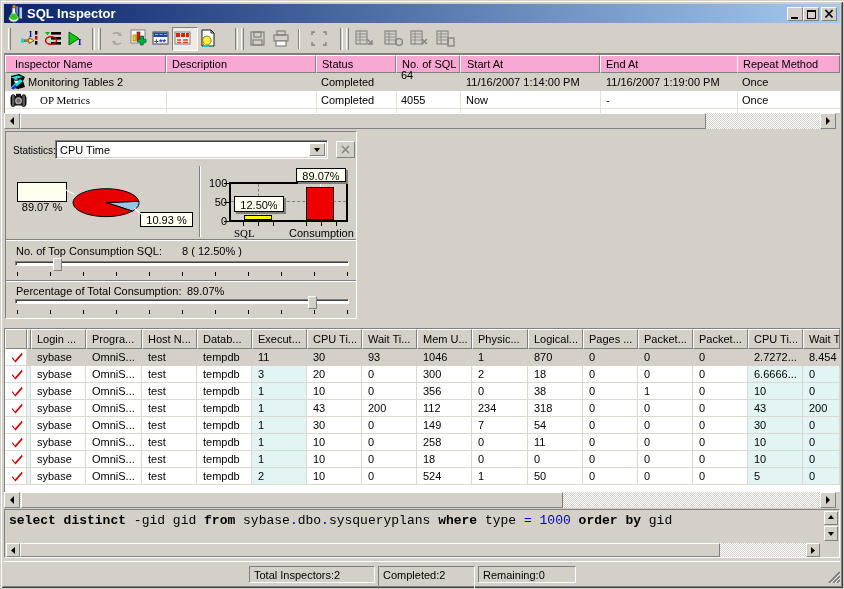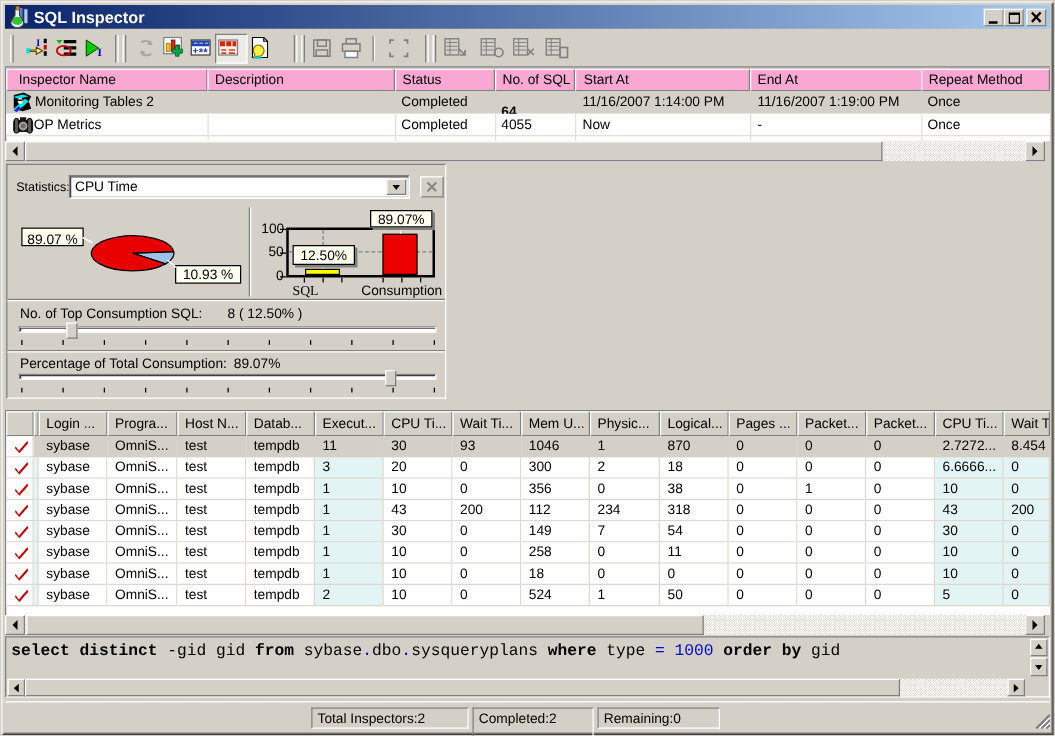--- a/index.html
+++ b/index.html
@@ -169,41 +169,41 @@
   <svg class="abs" style="left:4px;top:18px;" width="17" height="17" viewBox="0 0 17 17">
     <path d="M2 3 L10 1 L16 4 L14 8 L16 14 L9 16 L2 14 Z" fill="#000"></path>
     <path d="M1.5 4.5 L9 2.5 L14 4 L6 6 Z" fill="#00e5e5"></path>
     <path d="M2 14 L11 6 L14 8 L5 16 Z" fill="#00e5e5"></path>
     <path d="M2 15.5 L6 12 L8 13.5 L4.5 16.5 Z" fill="#2222dd"></path>
     <ellipse cx="7.2" cy="7.8" rx="2" ry="2.4" fill="#fff"></ellipse>
     <path d="M5.5 6.5 h3.4 v1.2 h-3.4 z" fill="#000"></path>
   </svg>
   <div class="abs" style="left:23px;top:21px;">Monitoring Tables 2</div>
   <div class="abs" style="left:316px;top:21px;">Completed</div>
-  <div class="abs" style="left:396px;top:29px;font-weight:bold;">64</div>
+  <div class="abs" style="left:396px;top:14px;">64</div>
   <div class="abs" style="left:461px;top:21px;">11/16/2007 1:14:00 PM</div>
   <div class="abs" style="left:601px;top:21px;">11/16/2007 1:19:00 PM</div>
   <div class="abs" style="left:737px;top:21px;">Once</div>
 
   <div class="abs" style="left:0;top:36px;width:835px;height:18px;background:#fff;border-bottom:1px solid #E4E0D8;"></div>
   <div class="abs" style="left:161px;top:36px;width:1px;height:36px;background:#E4E0D8;"></div>
   <div class="abs" style="left:311px;top:36px;width:1px;height:36px;background:#E4E0D8;"></div>
   <div class="abs" style="left:391px;top:36px;width:1px;height:36px;background:#E4E0D8;"></div>
   <div class="abs" style="left:455px;top:36px;width:1px;height:36px;background:#E4E0D8;"></div>
   <div class="abs" style="left:595px;top:36px;width:1px;height:36px;background:#E4E0D8;"></div>
   <div class="abs" style="left:732px;top:36px;width:1px;height:36px;background:#E4E0D8;"></div>
   <svg class="abs" style="left:5px;top:37px;" width="17" height="16" viewBox="0 0 17 16">
     <rect x="0.5" y="4" width="16" height="9.5" rx="1.5" fill="#181818"></rect>
     <rect x="1.5" y="2.8" width="3.4" height="11.6" rx="1.2" fill="#585858" stroke="#000" stroke-width="0.8"></rect>
     <rect x="12" y="2.8" width="3.4" height="11.6" rx="1.2" fill="#585858" stroke="#000" stroke-width="0.8"></rect>
     <rect x="6" y="1.8" width="5" height="3" fill="#181818"></rect>
     <circle cx="8.5" cy="8.8" r="3.5" fill="#a8a49c"></circle>
     <circle cx="8.5" cy="8.8" r="2" fill="#706c64"></circle>
   </svg>
-  <div class="abs" style="left:22px;top:39px;">OP Metrics</div>
+  <div class="abs" style="left:35px;top:39px;font-family:Liberation Serif, serif;">OP Metrics</div>
   <div class="abs" style="left:316px;top:39px;">Completed</div>
   <div class="abs" style="left:396px;top:39px;">4055</div>
   <div class="abs" style="left:461px;top:39px;">Now</div>
   <div class="abs" style="left:601px;top:39px;">-</div>
   <div class="abs" style="left:737px;top:39px;">Once</div>
 </div>
 
 <div class="abs dither" id="topscroll" style="left:4px;top:113px;width:832px;height:16px;">
   <div class="abs raised btnface" style="left:0;top:0;width:16px;height:16px;"><svg width="14" height="14">
         <path d="M9 3 L5 7 L9 11 Z" fill="#000"></path>
@@ -228,21 +228,21 @@
   <div class="abs raised btnface" style="left:330px;top:9px;width:19px;height:17px;"><svg width="17" height="15">
         <path d="M5 4 L12 11 M12 4 L5 11" stroke="#888880" stroke-width="1.7"></path>
       </svg></div>
 
   <div class="abs" style="left:193px;top:34px;width:2px;height:71px;border-left:1px solid #808080;border-right:1px solid #fff;"></div>
 
   <svg class="abs" style="left:65px;top:55px;" width="70" height="31" viewBox="0 0 70 31">
     <path d="M35 15.5 L67.9 14.3 A33 14 0 0 1 61.4 24.1 Z" fill="#9CC2EA" stroke="#000" stroke-width="1"></path>
     <path d="M35 15.5 L61.4 24.1 A33 14 0 1 1 67.9 14.3 Z" fill="#E80000" stroke="#000" stroke-width="1"></path>
   </svg>
-  <div class="abs" style="left:11px;top:50px;width:50px;height:15px;background:#FFFFF0;border:1px solid #000;text-align:center;padding-top:3px;">89.07 %</div>
+  <div class="abs" style="left:11px;top:50px;width:50px;height:15px;background:#FFFFF0;border:1px solid #000;text-align:center;padding-top:18px;">89.07 %</div>
   <div class="abs" style="left:134px;top:80px;width:53px;height:15px;background:#FFFFF0;border:1px solid #000;text-align:center;padding-top:1px;">10.93 %</div>
 
   <svg class="abs" style="left:218px;top:50px;" width="6" height="42">
       <path d="M0 1.5 h5 M0 20.5 h5 M0 39.5 h5" stroke="#000"></path>
     </svg>
   <svg class="abs" style="left:55px;top:48px;" width="90" height="50">
       <path d="M5 10 L13 14 M73 28 L80 34" stroke="#fff" stroke-width="1.2"></path>
     </svg>
   <div class="abs" style="left:203px;top:45px;width:18px;text-align:right;">100</div>
   <div class="abs" style="left:203px;top:64px;width:18px;text-align:right;">50</div>

